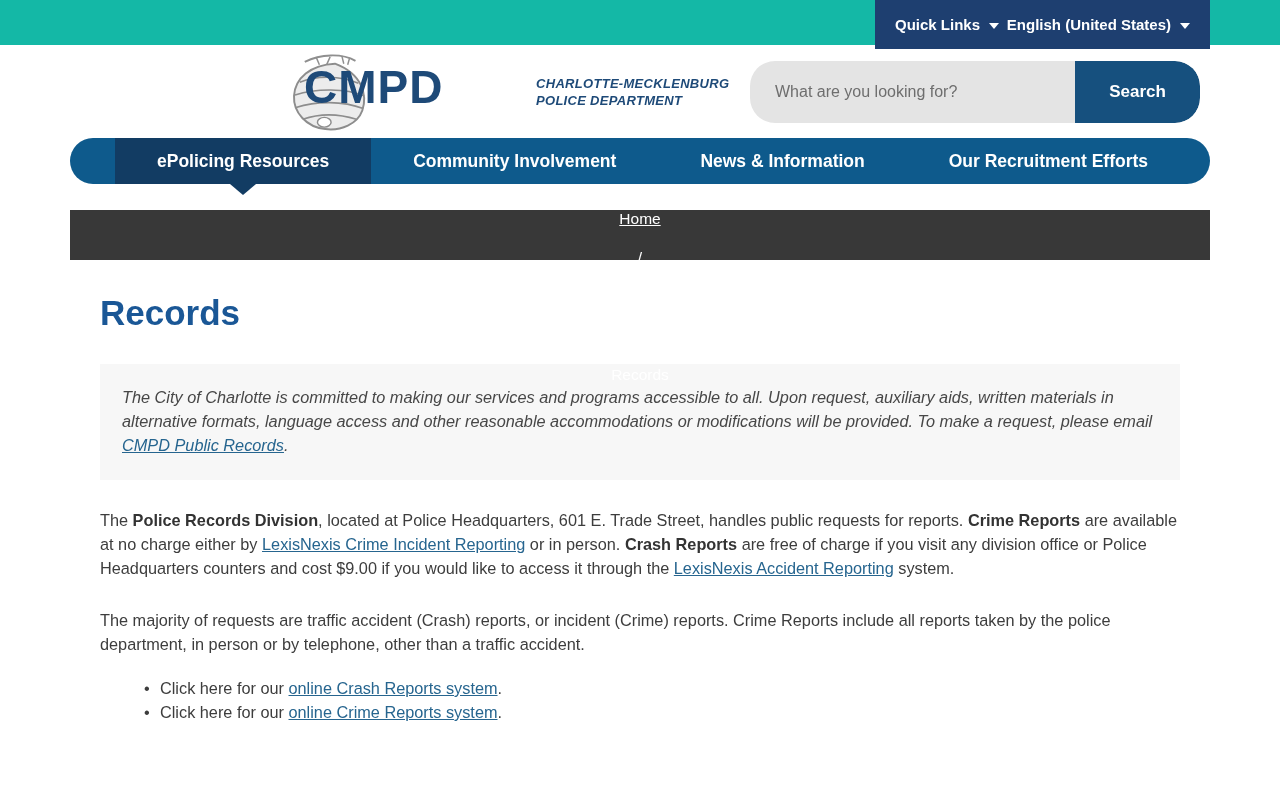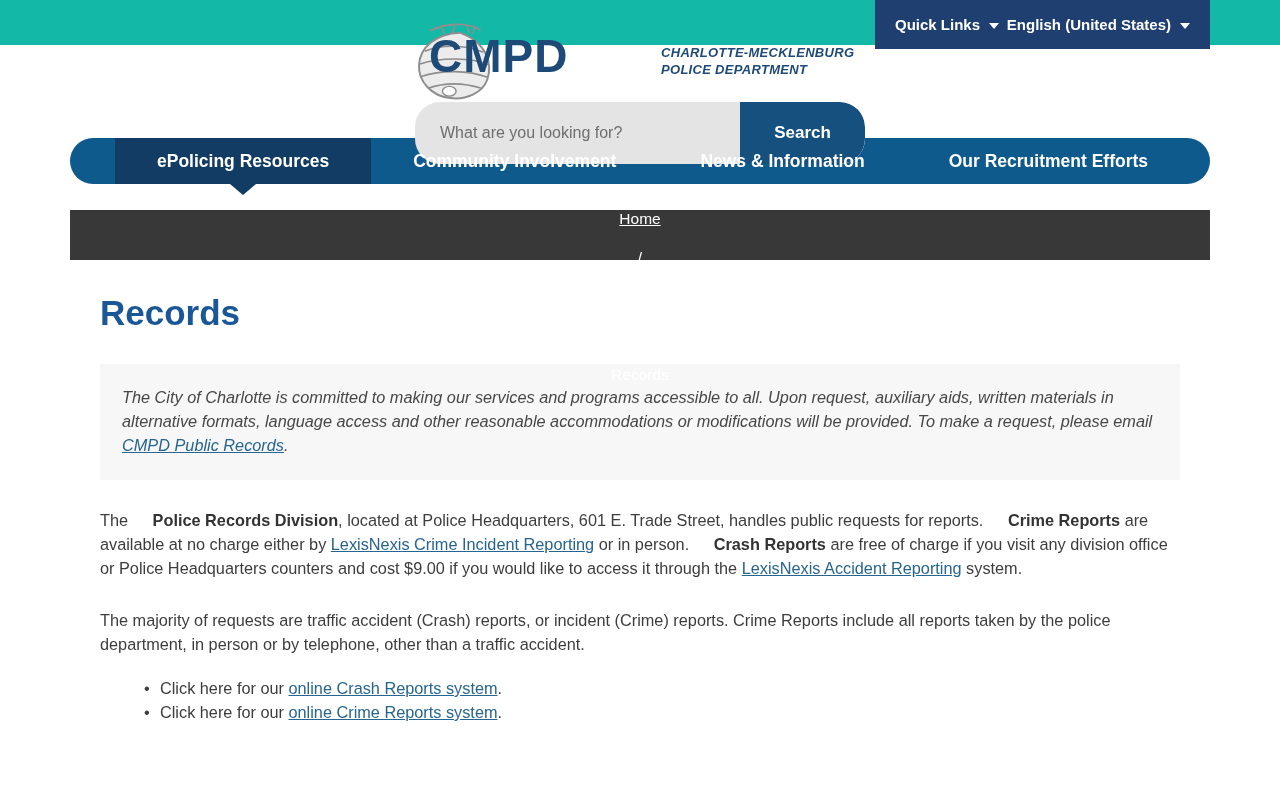--- a/index.html
+++ b/index.html
@@ -11,21 +11,21 @@
   .topbar-box { position:absolute; top:0; right:70px; width:335px; height:49px;
     background:#1e3f70; display:flex; align-items:center; justify-content:space-between;
     padding:0 20px; }
   .topbar-item { display:flex; align-items:center; gap:9px; color:#fff;
     font-size:15px; font-weight:700; cursor:pointer; white-space:nowrap; }
   .caret-down { width:0; height:0; border-left:5px solid transparent;
     border-right:5px solid transparent; border-top:6px solid #fff; margin-top:2px; }
 
   
   .header { height:93px; background:#fff; display:flex; align-items:center;
-    justify-content:center; padding:0 80px;flex-direction:column; }
+    justify-content:flex-end; padding:0 80px; }
   .logo { position:relative; width:470px; height:82px; flex:none; }
   .logo-nest { position:absolute; left:0; top:1px; }
   .logo-cmpd { position:absolute; left:24px; top:13px; font-size:46px; font-weight:800;
     color:#1e4a78; letter-spacing:1px; line-height:1; }
   .logo-wordmark { position:absolute; left:256px; top:24px; font-size:13px;
     font-weight:700; font-style:italic; color:#1e4a78; line-height:17.5px;
     letter-spacing:0.3px; white-space:nowrap; }
   .search { display:flex; width:450px; height:62px; background:#e4e4e4;
     border-radius:25px; overflow:hidden; flex:none; }
   .search input { flex:1; border:0; background:transparent; padding:0 25px;
@@ -52,21 +52,21 @@
     align-items:center; padding:0 38px; gap:21px; font-size:15.5px; color:#fff;flex-direction:column; }
   .crumb-link { color:#fff; text-decoration:underline; cursor:pointer; }
   .crumb-current { color:#fff; }
 
   
   .main { padding:0 100px; }
   .page-title { margin-top:33px; font-size:35px; font-weight:700; color:#1a5796; }
   .notice { margin-top:31px; background:#f7f7f7; padding:21px 22px 23px;
     font-style:italic; font-size:16.3px; line-height:24px; color:#474747; }
   .para { margin-top:28px; font-size:16.3px; line-height:24px; color:#3d3d3d; }
-  .para b { color:#333;margin-left:20px; }
+  .para b { color:#333; }
   .text-link { color:#26658f; text-decoration:underline; cursor:pointer; }
   .bullets { margin-top:20px; list-style:none; }
   .bullets li { position:relative; padding-left:60px; font-size:16.3px;
     line-height:24px; color:#3d3d3d; }
   .bullets li::before { content:"\2022"; position:absolute; left:44px; top:0;
     color:#3d3d3d; }
 </style>
 </head>
 <body>
 

